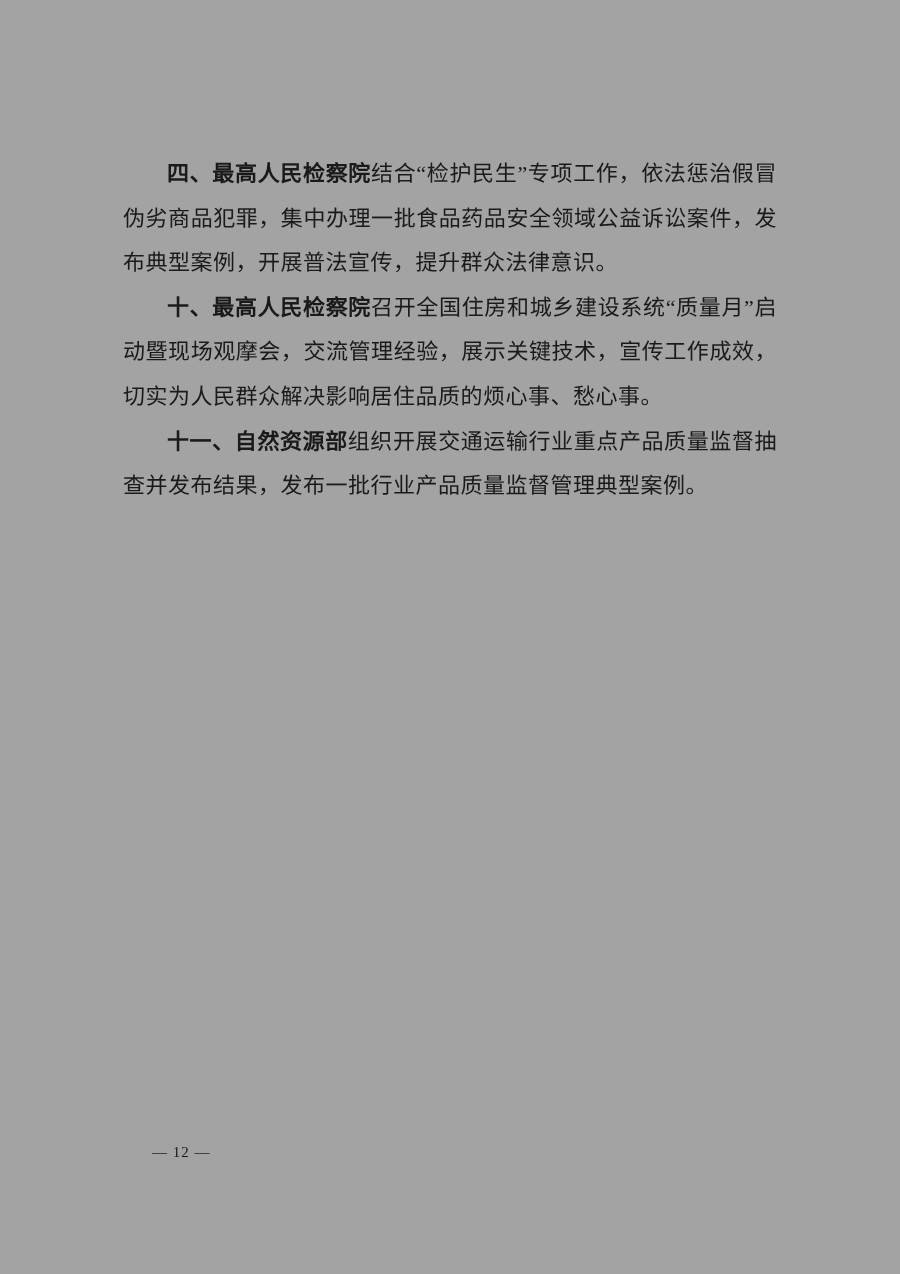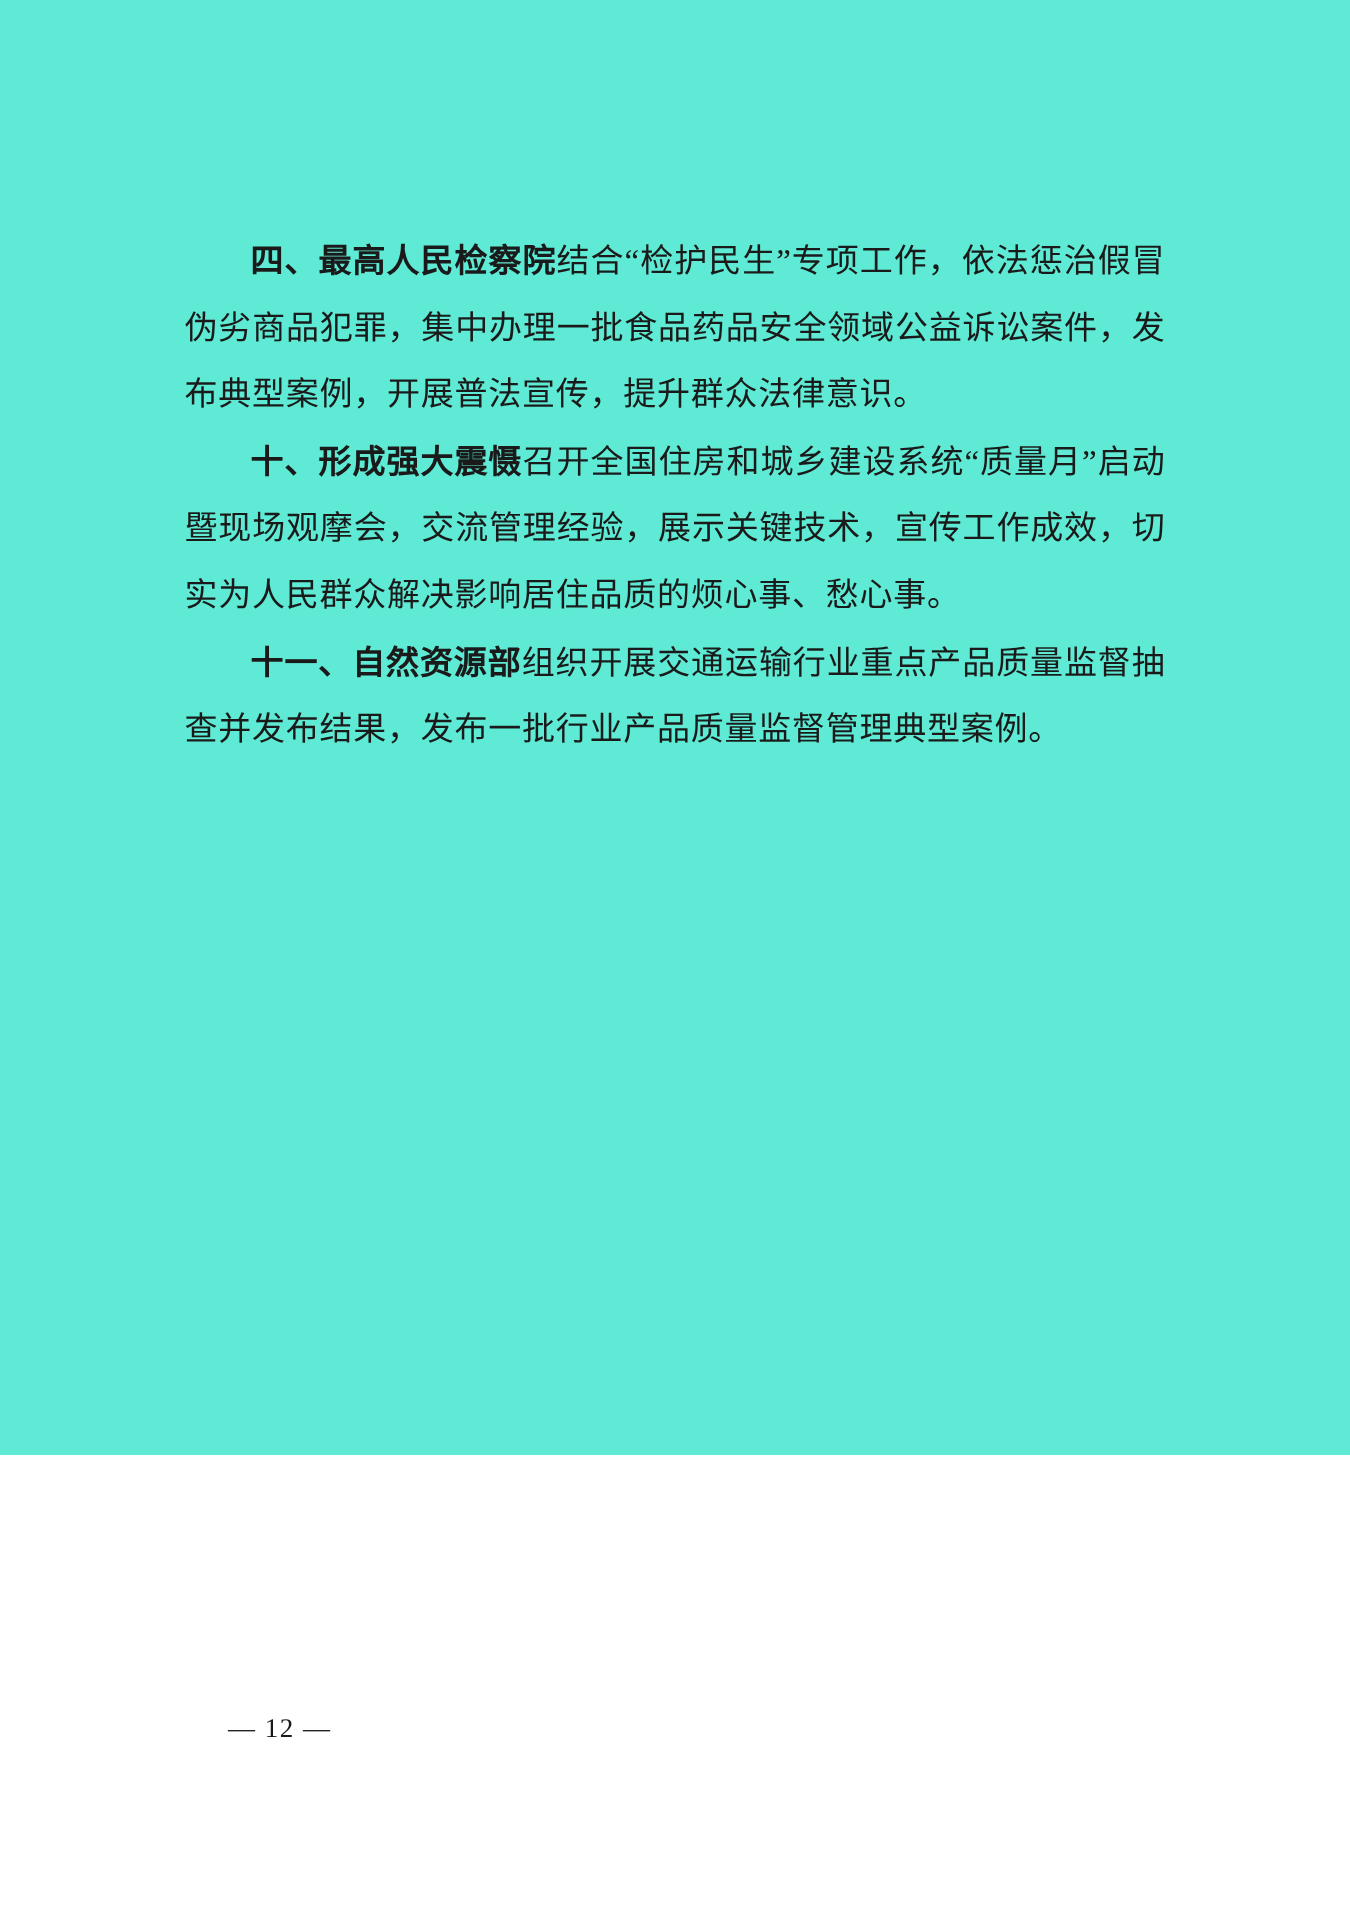--- a/index.html
+++ b/index.html
@@ -9,22 +9,22 @@
   body {
     width: 900px;
     height: 1274px;
     background: #ffffff;
     overflow: hidden;
     font-family: "Liberation Serif", "DejaVu Serif", serif;
   }
   .page {
     position: relative;
     width: 900px;
-    height: 970px;
-    background: #5eead4;
+    height: 1274px;
+    background: #a3a3a3;
     color: #1a1a1a;
   }
   .content {
     position: absolute;
     top: 152px;
     left: 123px;
     width: 654px;
   }
   p.para {
     margin: 0;
@@ -37,31 +37,31 @@
     letter-spacing: 0.5px;
   }
   .lead {
     font-weight: 700;
     font-family: "Liberation Sans", "DejaVu Sans", sans-serif;
   }
   .footer {
     position: absolute;
     left: 152px;
     top: 1138px;
-    font-size: 18px;
+    font-size: 15px;
     line-height: 28px;
     color: #1a1a1a;
     letter-spacing: 1px;
     font-family: "Liberation Serif", "DejaVu Serif", serif;
     text-align: right;
   }
 </style>
 </head>
 <body>
 
 <div class="page">
   <div class="content">
     <p class="para"><span class="lead">四、最高人民检察院</span><span class="body">结合“检护民生”专项工作，依法惩治假冒伪劣商品犯罪，集中办理一批食品药品安全领域公益诉讼案件，发布典型案例，开展普法宣传，提升群众法律意识。</span></p>
-    <p class="para"><span class="lead">十、形成强大震慑</span><span class="body">召开全国住房和城乡建设系统“质量月”启动暨现场观摩会，交流管理经验，展示关键技术，宣传工作成效，切实为人民群众解决影响居住品质的烦心事、愁心事。</span></p>
+    <p class="para"><span class="lead">十、最高人民检察院</span><span class="body">召开全国住房和城乡建设系统“质量月”启动暨现场观摩会，交流管理经验，展示关键技术，宣传工作成效，切实为人民群众解决影响居住品质的烦心事、愁心事。</span></p>
     <p class="para"><span class="lead">十一、自然资源部</span><span class="body">组织开展交通运输行业重点产品质量监督抽查并发布结果，发布一批行业产品质量监督管理典型案例。</span></p>
   </div>
   <div class="footer">— 12 —</div>
 </div>
 
 </body></html>

